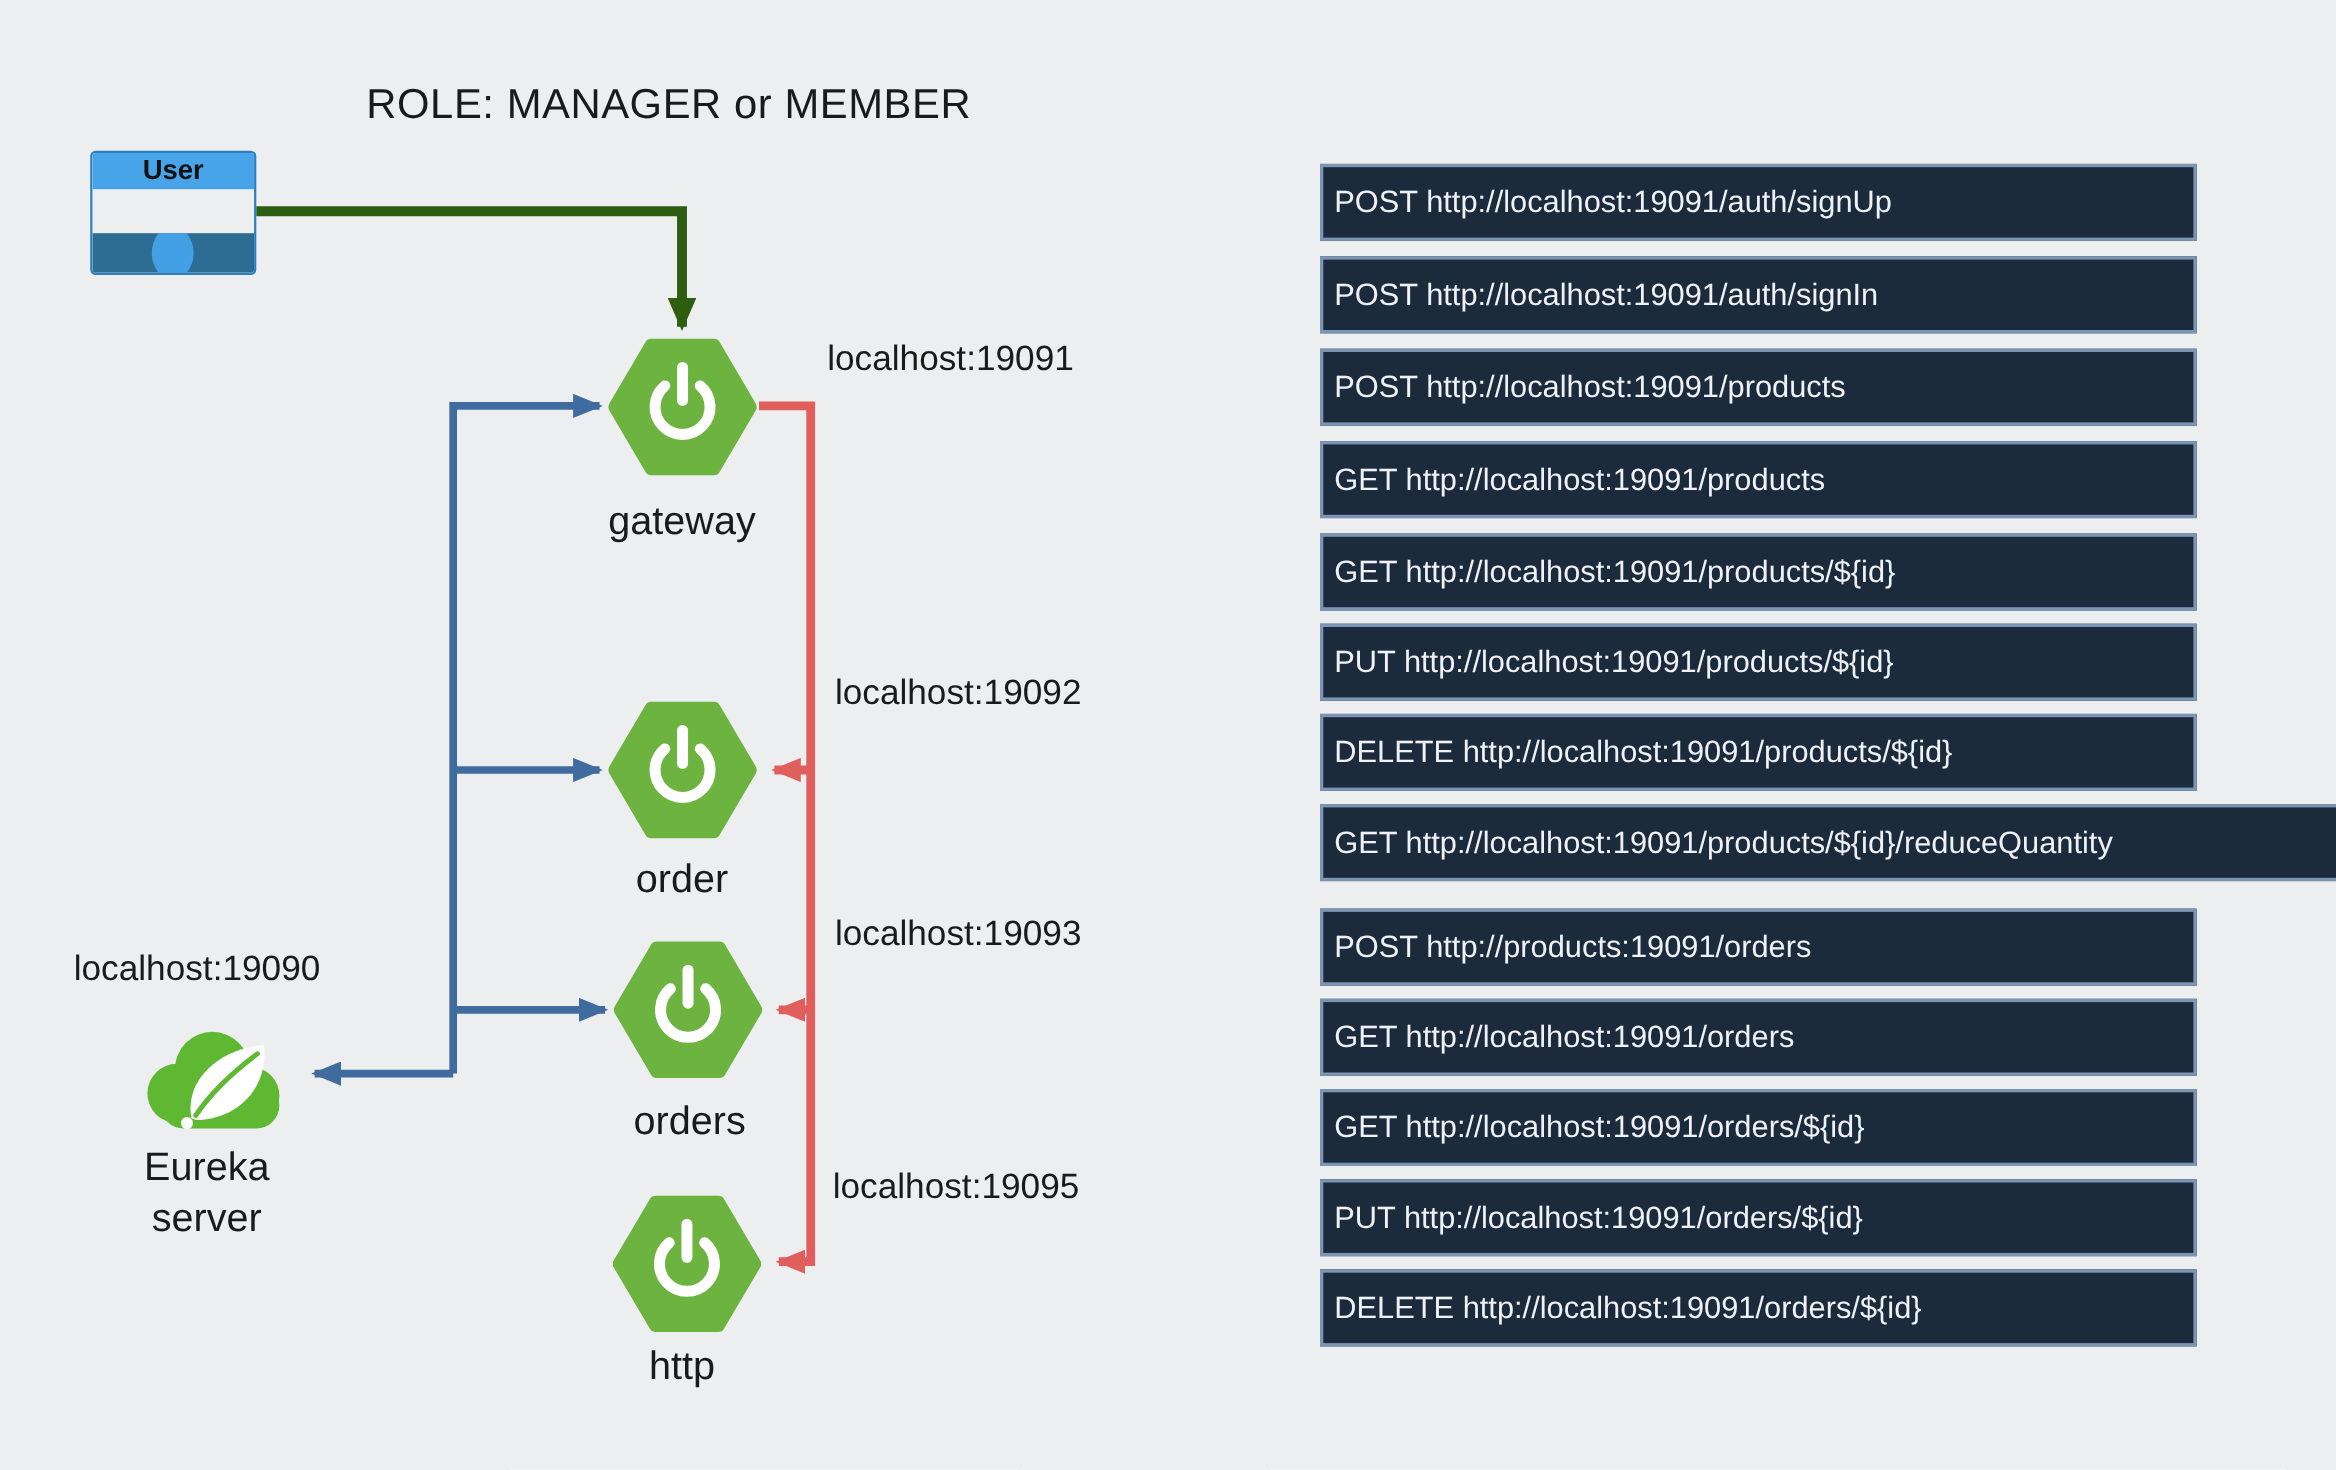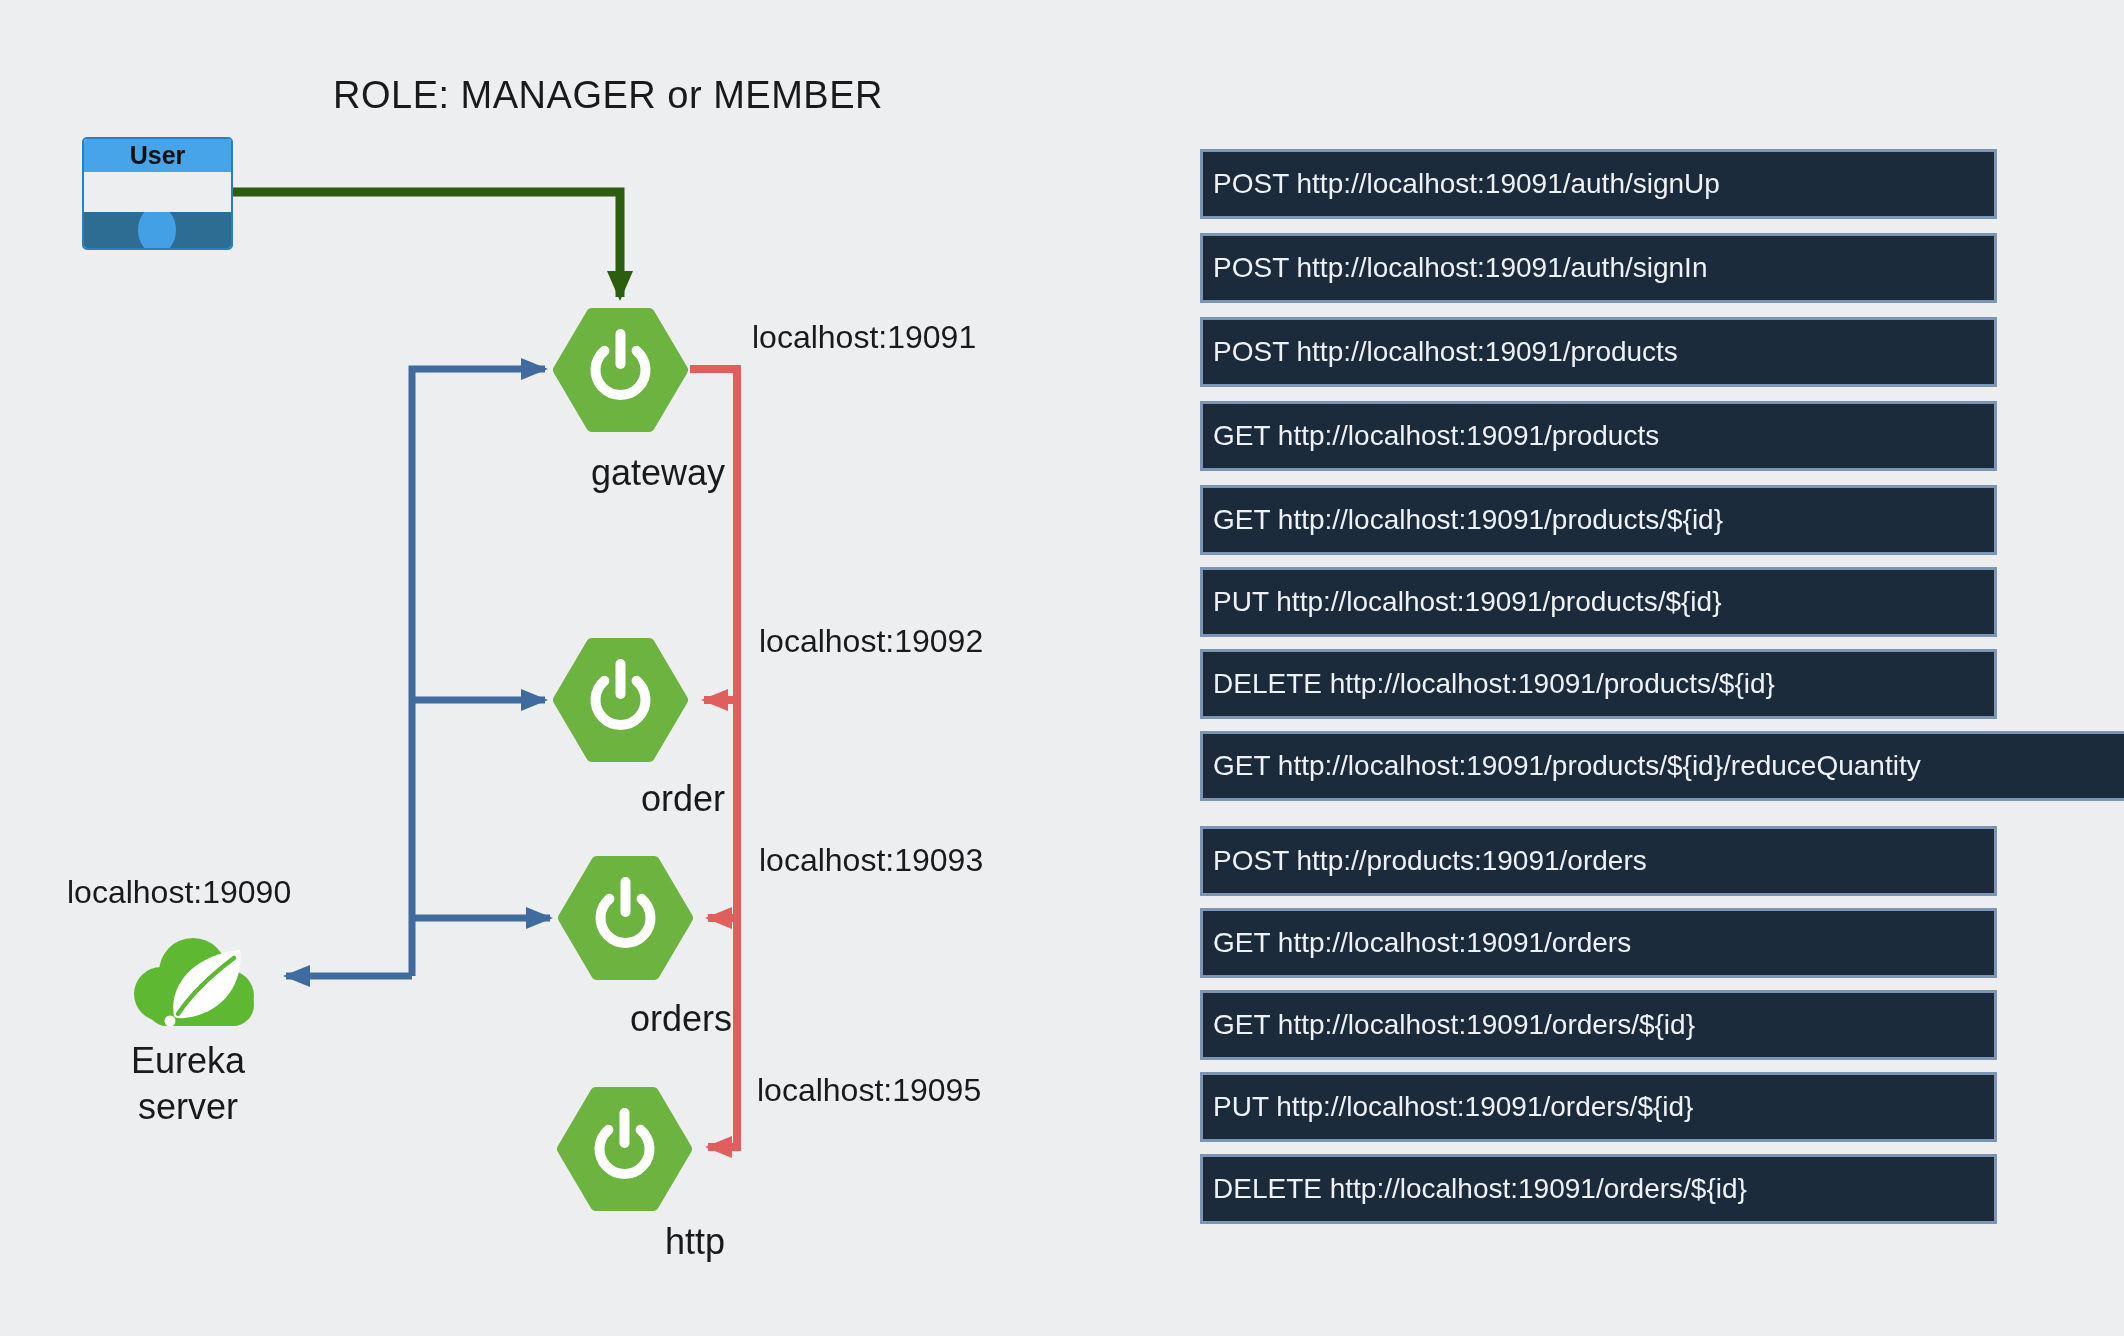--- a/index.html
+++ b/index.html
@@ -12,22 +12,22 @@
   
   .user-card{left:82px;top:137px;width:151px;height:113px;border:2px solid #2b7fc0;
     border-radius:5px;overflow:hidden;box-sizing:border-box;display:flex;flex-direction:column;gap:40px;}
   .user-card-header{height:33px;background:#47a4e8;display:flex;align-items:center;justify-content:center;
     font-size:25px;font-weight:700;color:#111;}
   .user-card-body{flex:1;background:#2e6d93;position:relative;}
   .user-card-body svg{position:absolute;left:0;top:0;}
   
   .node{width:135px;height:135px;}
   .eureka-icon{left:118px;top:924px;width:150px;height:115px;}
-  .node-label{width:210px;text-align:right;font-size:36px;}
-  .port-label{font-size:32px;white-space:nowrap;margin-top:12px;}
+  .node-label{width:210px;text-align:center;font-size:36px;}
+  .port-label{font-size:32px;white-space:nowrap;}
   .eureka-label{left:83px;top:1038px;width:210px;text-align:center;font-size:36px;line-height:46px;}
   
   .endpoint{
     left:1200px;width:797px;height:70px;background:#1c2b3c;border:3px solid #7d95b5;
     box-sizing:border-box;display:flex;align-items:center;padding-left:10px;
     color:#eef1f5;font-size:28px;white-space:nowrap;
   }
   .endpoint.wide{width:1012px;}
   .connectors{left:0;top:0;}
 </style>

